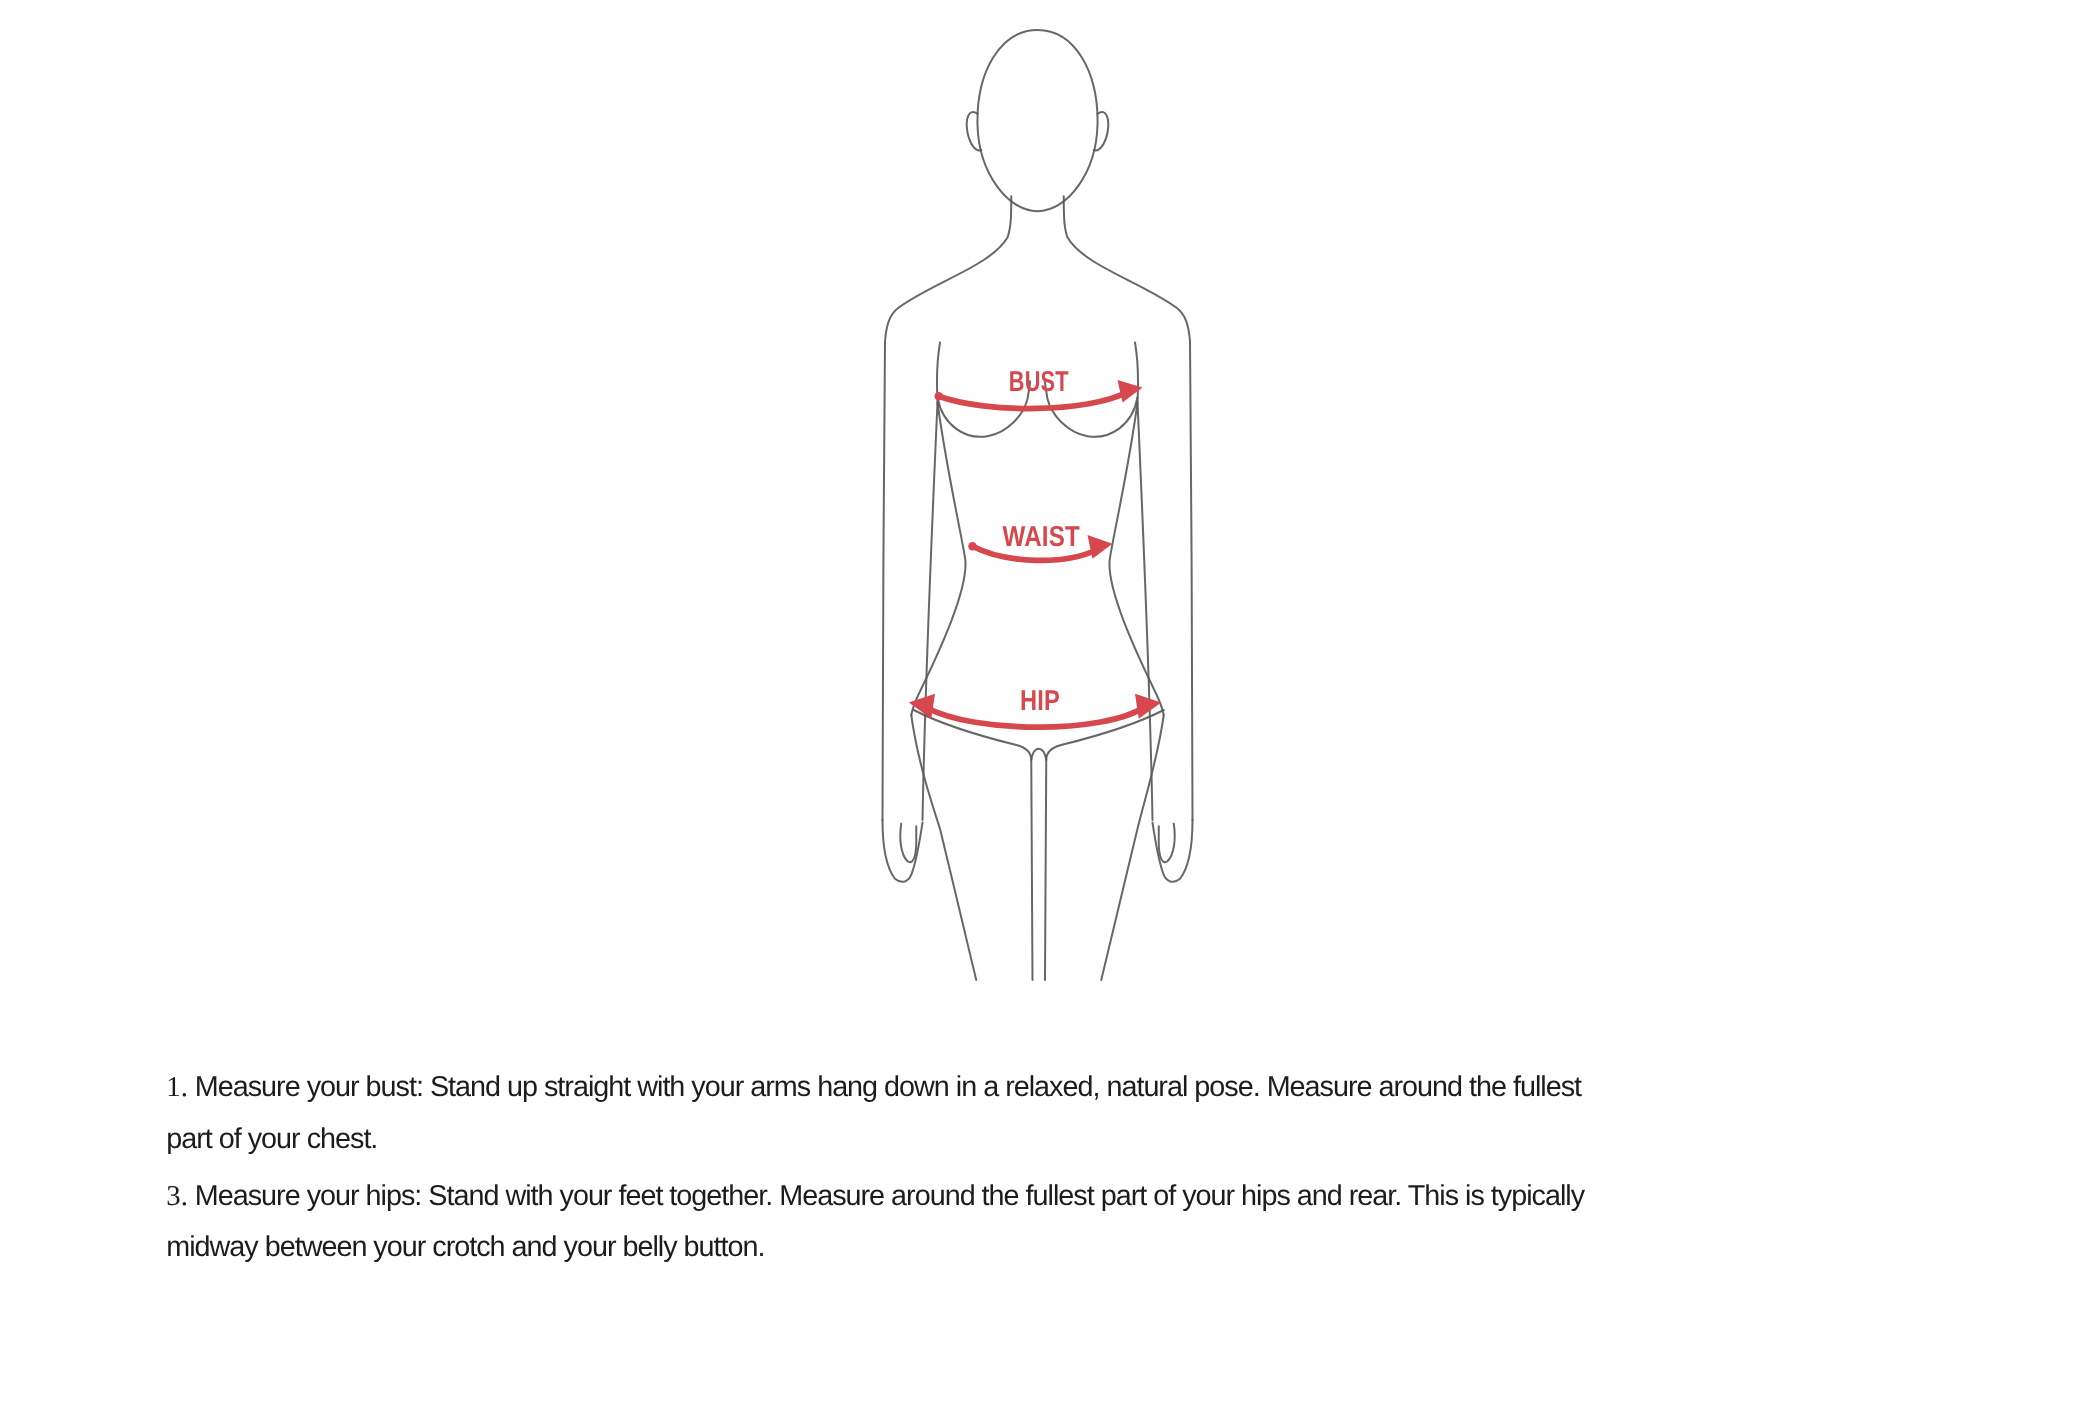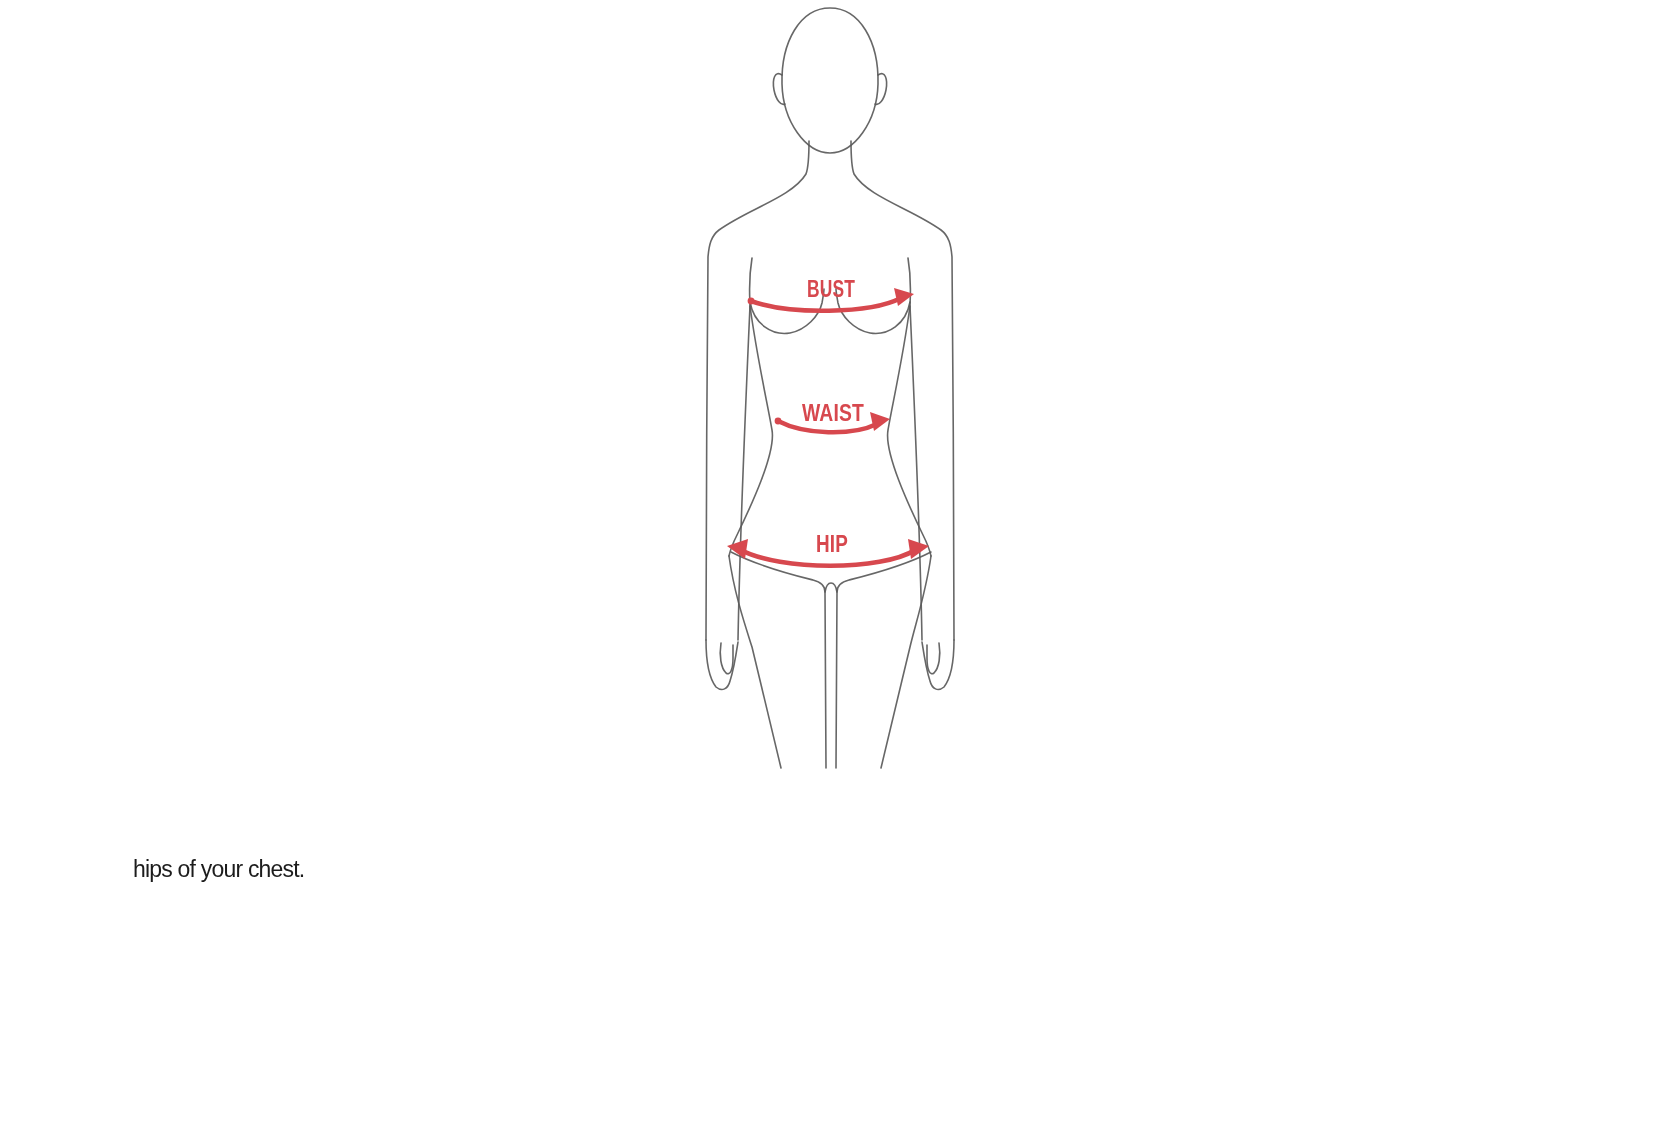--- a/index.html
+++ b/index.html
@@ -11,21 +11,21 @@
   .page {
     position: relative;
     width: 1668px;
     height: 1122px;
     background: #ffffff;
     overflow: hidden;
   }
   .figure-wrap {
     position: absolute;
     left: 640px;
-    top: 0;
+    top: 16px;
     width: 380px;
     height: 775px;
     text-decoration: underline;
   }
   .figure-wrap svg { display: block; }
   .body-line {
     fill: none;
     stroke: #5a5a5a;
     stroke-width: 1.6;
     stroke-linecap: round;
@@ -118,19 +118,24 @@
         <path class="measure-head" d="M727,546 L748,539 L745,559 Z"></path>
         <path class="measure-head" d="M929,546 L908,539 L911,559 Z"></path>
         <text class="measure-label" x="832" y="552" text-anchor="middle" textLength="32" lengthAdjust="spacingAndGlyphs">HIP</text>
       </g>
     </svg>
   </div>
 
   <div class="instructions">
 
     <div class="instruction-item">
-      <div class="line">hips of your chest.</div>
+      <div class="line"><span class="num">1.</span> <span>Measure your bust: Stand up straight with your arms hang down in a relaxed, natural pose. Measure around the fullest</span></div>
+      <div class="line">part of your chest.</div>
     </div>
 
 
+    <div class="instruction-item">
+      <div class="line"><span class="num">3.</span> <span>Measure your hips: Stand with your feet together. Measure around the fullest part of your hips and rear. This is typically</span></div>
+      <div class="line">midway between your crotch and your belly button.</div>
+    </div>
 
   </div>
 </div>
 
 </body></html>

